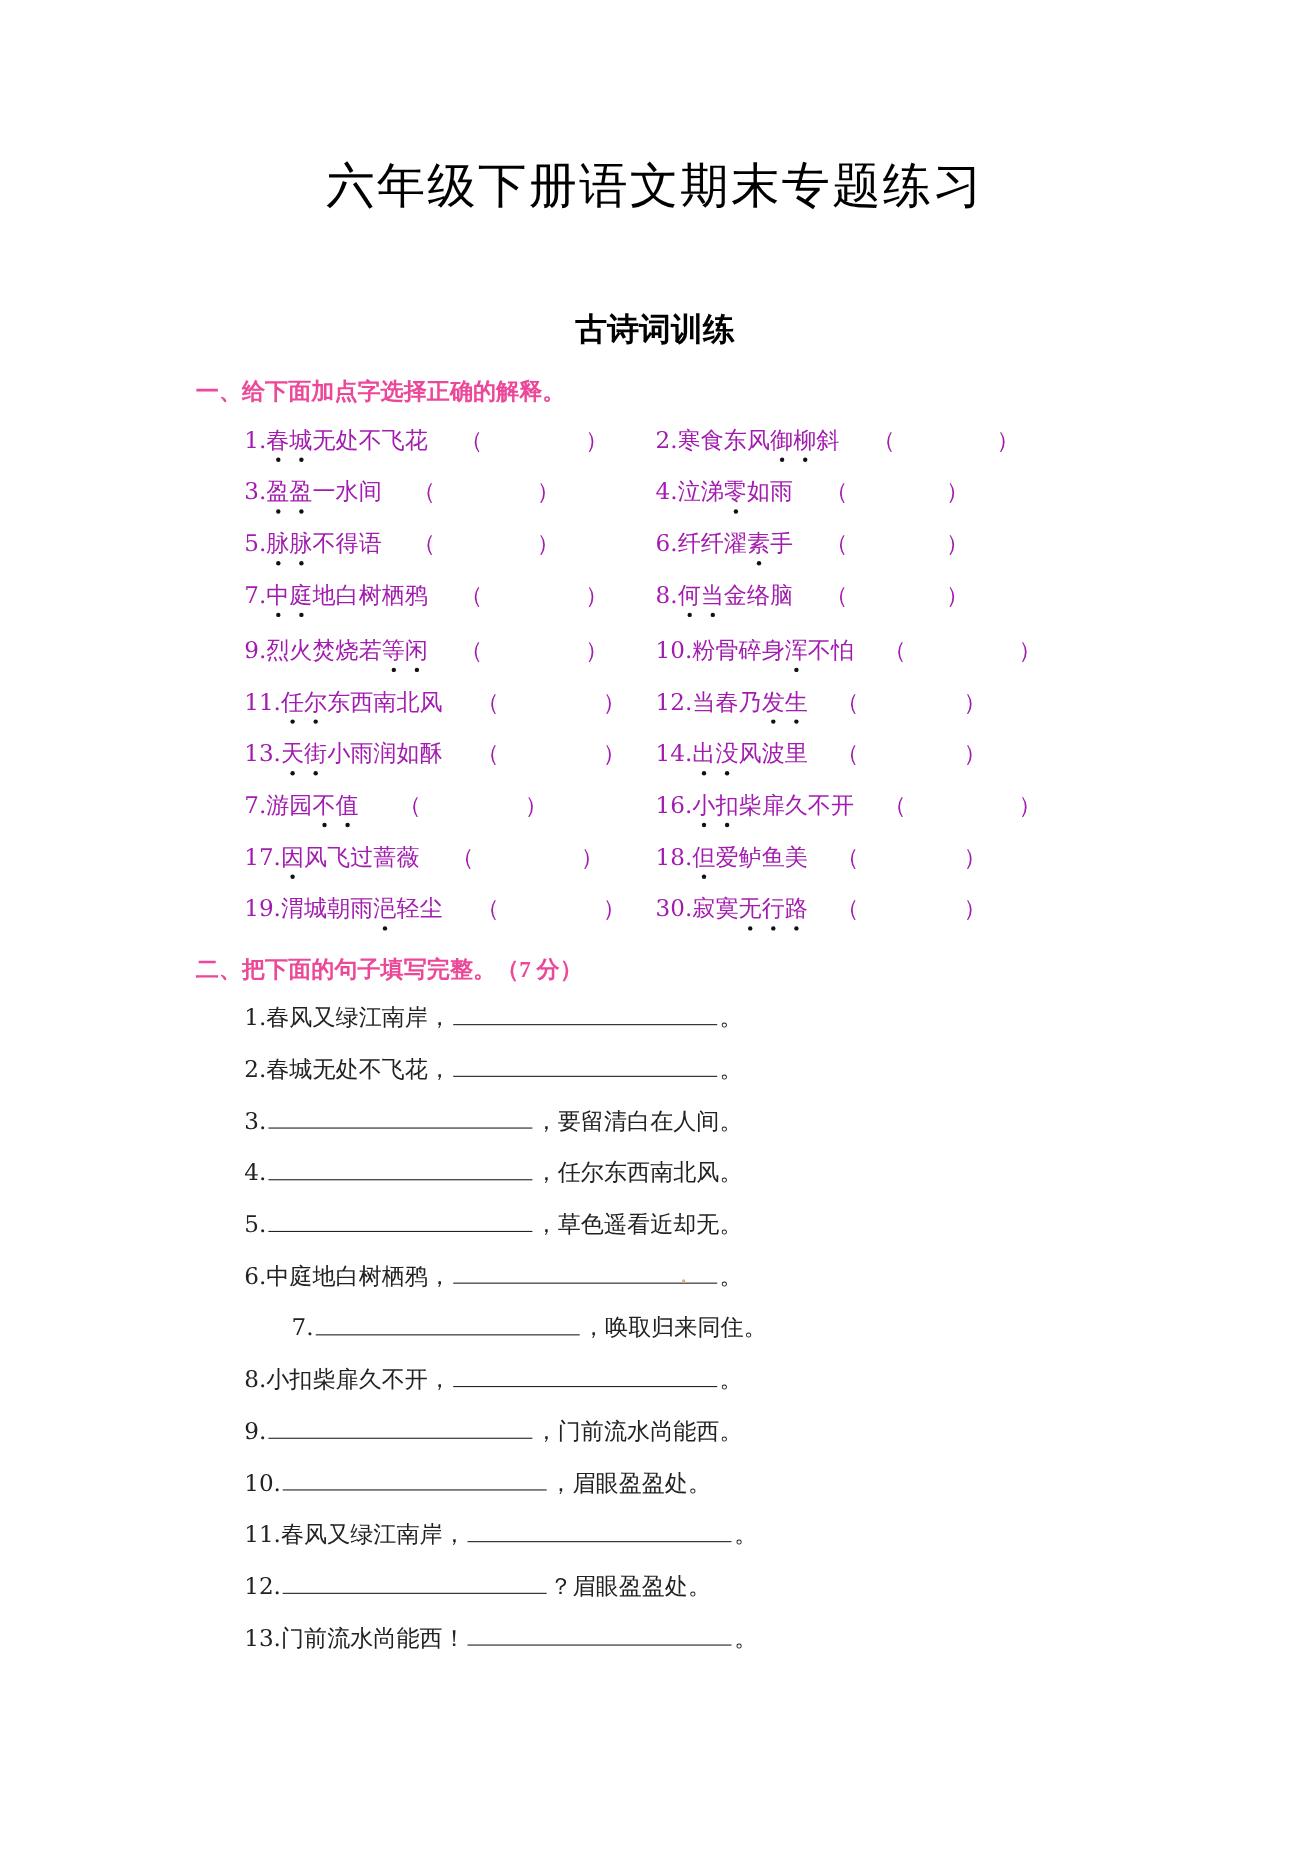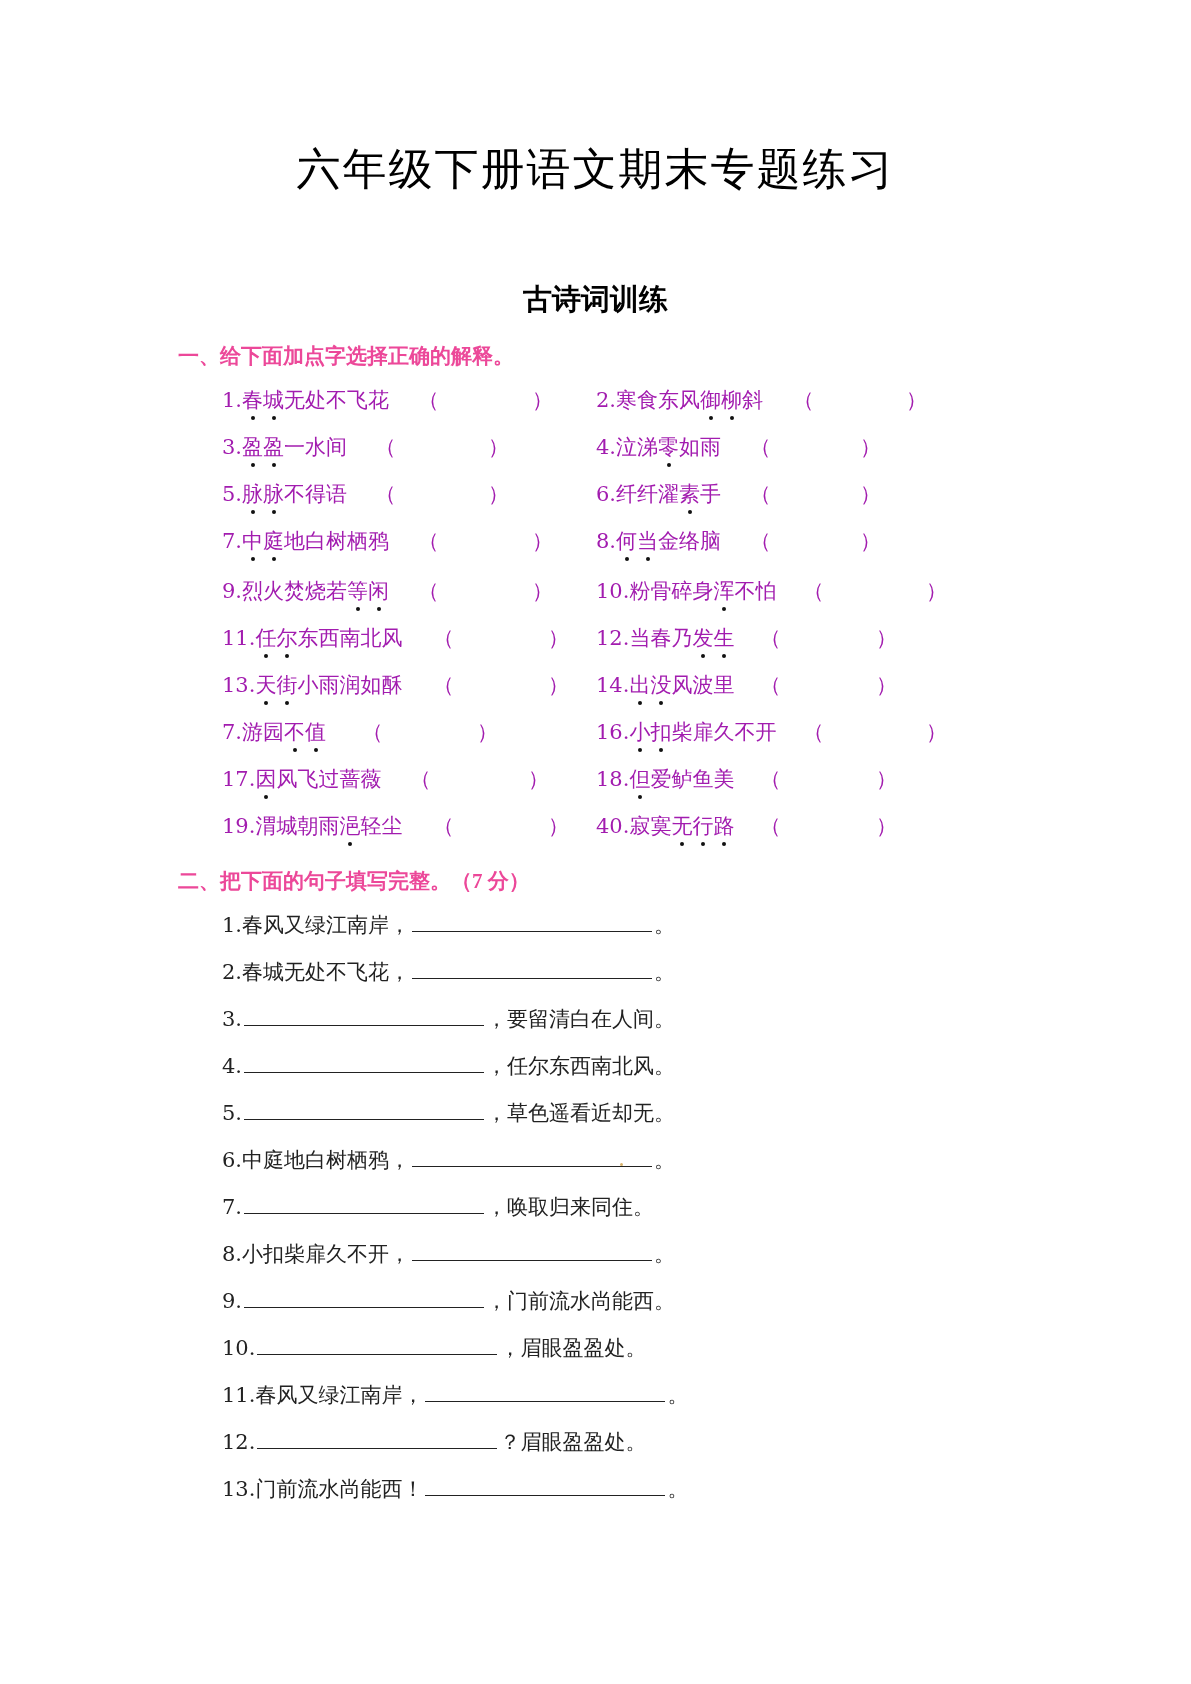--- a/index.html
+++ b/index.html
@@ -56,32 +56,32 @@
     <div class="q-item" style="left: 596px; top: 577px; width: 400px;"><span class="q-num">10.</span><span class="phrase"><span class="ch">粉</span><span class="ch">骨</span><span class="ch">碎</span><span class="ch">身</span><span class="ch dot">浑</span><span class="ch">不</span><span class="ch">怕</span></span><span class="paren-open" style="left: 207px;">（</span><span class="paren-close" style="left: 330px;">）</span></div>
     <div class="q-item" style="left: 222px; top: 624px; width: 400px;"><span class="q-num">11.</span><span class="phrase"><span class="ch dot">任</span><span class="ch dot">尔</span><span class="ch">东</span><span class="ch">西</span><span class="ch">南</span><span class="ch">北</span><span class="ch">风</span></span><span class="paren-open" style="left: 211px;">（</span><span class="paren-close" style="left: 326px;">）</span></div>
     <div class="q-item" style="left: 596px; top: 624px; width: 400px;"><span class="q-num">12.</span><span class="phrase"><span class="ch">当</span><span class="ch">春</span><span class="ch">乃</span><span class="ch dot">发</span><span class="ch dot">生</span></span><span class="paren-open" style="left: 164px;">（</span><span class="paren-close" style="left: 280px;">）</span></div>
     <div class="q-item" style="left: 222px; top: 671px; width: 400px;"><span class="q-num">13.</span><span class="phrase"><span class="ch dot">天</span><span class="ch dot">街</span><span class="ch">小</span><span class="ch">雨</span><span class="ch">润</span><span class="ch">如</span><span class="ch">酥</span></span><span class="paren-open" style="left: 211px;">（</span><span class="paren-close" style="left: 326px;">）</span></div>
     <div class="q-item" style="left: 596px; top: 671px; width: 400px;"><span class="q-num">14.</span><span class="phrase"><span class="ch dot">出</span><span class="ch dot">没</span><span class="ch">风</span><span class="ch">波</span><span class="ch">里</span></span><span class="paren-open" style="left: 164px;">（</span><span class="paren-close" style="left: 280px;">）</span></div>
     <div class="q-item" style="left: 222px; top: 718px; width: 400px;"><span class="q-num">7.</span><span class="phrase"><span class="ch">游</span><span class="ch">园</span><span class="ch dot">不</span><span class="ch dot">值</span></span><span class="paren-open" style="left: 140px;">（</span><span class="paren-close" style="left: 255px;">）</span></div>
     <div class="q-item" style="left: 596px; top: 718px; width: 400px;"><span class="q-num">16.</span><span class="phrase"><span class="ch dot">小</span><span class="ch dot">扣</span><span class="ch">柴</span><span class="ch">扉</span><span class="ch">久</span><span class="ch">不</span><span class="ch">开</span></span><span class="paren-open" style="left: 207px;">（</span><span class="paren-close" style="left: 330px;">）</span></div>
     <div class="q-item" style="left: 222px; top: 765px; width: 400px;"><span class="q-num">17.</span><span class="phrase"><span class="ch dot">因</span><span class="ch">风</span><span class="ch">飞</span><span class="ch">过</span><span class="ch">蔷</span><span class="ch">薇</span></span><span class="paren-open" style="left: 188px;">（</span><span class="paren-close" style="left: 306px;">）</span></div>
     <div class="q-item" style="left: 596px; top: 765px; width: 400px;"><span class="q-num">18.</span><span class="phrase"><span class="ch dot">但</span><span class="ch">爱</span><span class="ch">鲈</span><span class="ch">鱼</span><span class="ch">美</span></span><span class="paren-open" style="left: 164px;">（</span><span class="paren-close" style="left: 280px;">）</span></div>
     <div class="q-item" style="left: 222px; top: 812px; width: 400px;"><span class="q-num">19.</span><span class="phrase"><span class="ch">渭</span><span class="ch">城</span><span class="ch">朝</span><span class="ch">雨</span><span class="ch dot">浥</span><span class="ch">轻</span><span class="ch">尘</span></span><span class="paren-open" style="left: 211px;">（</span><span class="paren-close" style="left: 326px;">）</span></div>
-    <div class="q-item" style="left: 596px; top: 812px; width: 400px;"><span class="q-num">40.</span><span class="phrase"><span class="ch">寂</span><span class="ch">寞</span><span class="ch dot">无</span><span class="ch dot">行</span><span class="ch dot">路</span></span><span class="paren-open" style="left: 164px;">（</span><span class="paren-close" style="left: 280px;">）</span></div>
+    <div class="q-item" style="left: 596px; top: 812px; width: 400px;"><span class="q-num">30.</span><span class="phrase"><span class="ch">寂</span><span class="ch">寞</span><span class="ch dot">无</span><span class="ch dot">行</span><span class="ch dot">路</span></span><span class="paren-open" style="left: 164px;">（</span><span class="paren-close" style="left: 280px;">）</span></div>
   </div>
 
 <div class="section-heading" style="top:867px">二、把下面的句子填写完整。（7 分）</div>
 <div id="s2">
     <div class="fill-item" style="top: 910px;"><span>1.</span><span>春风又绿江南岸，</span><span class="blank"></span><span>。</span></div>
     <div class="fill-item" style="top: 957px;"><span>2.</span><span>春城无处不飞花，</span><span class="blank"></span><span>。</span></div>
     <div class="fill-item" style="top: 1004px;"><span>3.</span><span class="blank"></span><span>，要留清白在人间。</span></div>
     <div class="fill-item" style="top: 1051px;"><span>4.</span><span class="blank"></span><span>，任尔东西南北风。</span></div>
     <div class="fill-item" style="top: 1098px;"><span>5.</span><span class="blank"></span><span>，草色遥看近却无。</span></div>
     <div class="fill-item" style="top: 1145px;"><span>6.</span><span>中庭地白树栖鸦，</span><span class="blank"></span><span>。</span></div>
-    <div class="fill-item" style="top: 1192px;"><span>7.</span><span class="blank"></span><span>，唤取归来同住。</span></div>
+    <div class="fill-item" style="top: 1192px; margin-left: 43px;"><span>7.</span><span class="blank"></span><span>，唤取归来同住。</span></div>
     <div class="fill-item" style="top: 1239px;"><span>8.</span><span>小扣柴扉久不开，</span><span class="blank"></span><span>。</span></div>
     <div class="fill-item" style="top: 1286px;"><span>9.</span><span class="blank"></span><span>，门前流水尚能西。</span></div>
     <div class="fill-item" style="top: 1333px;"><span>10.</span><span class="blank"></span><span>，眉眼盈盈处。</span></div>
     <div class="fill-item" style="top: 1380px;"><span>11.</span><span>春风又绿江南岸，</span><span class="blank"></span><span>。</span></div>
     <div class="fill-item" style="top: 1427px;"><span>12.</span><span class="blank"></span><span>？眉眼盈盈处。</span></div>
     <div class="fill-item" style="top: 1474px; text-align: right;"><span>13.</span><span>门前流水尚能西！</span><span class="blank"></span><span>。</span></div>
   </div>
 
 <div class="stray-dot"></div>
 

